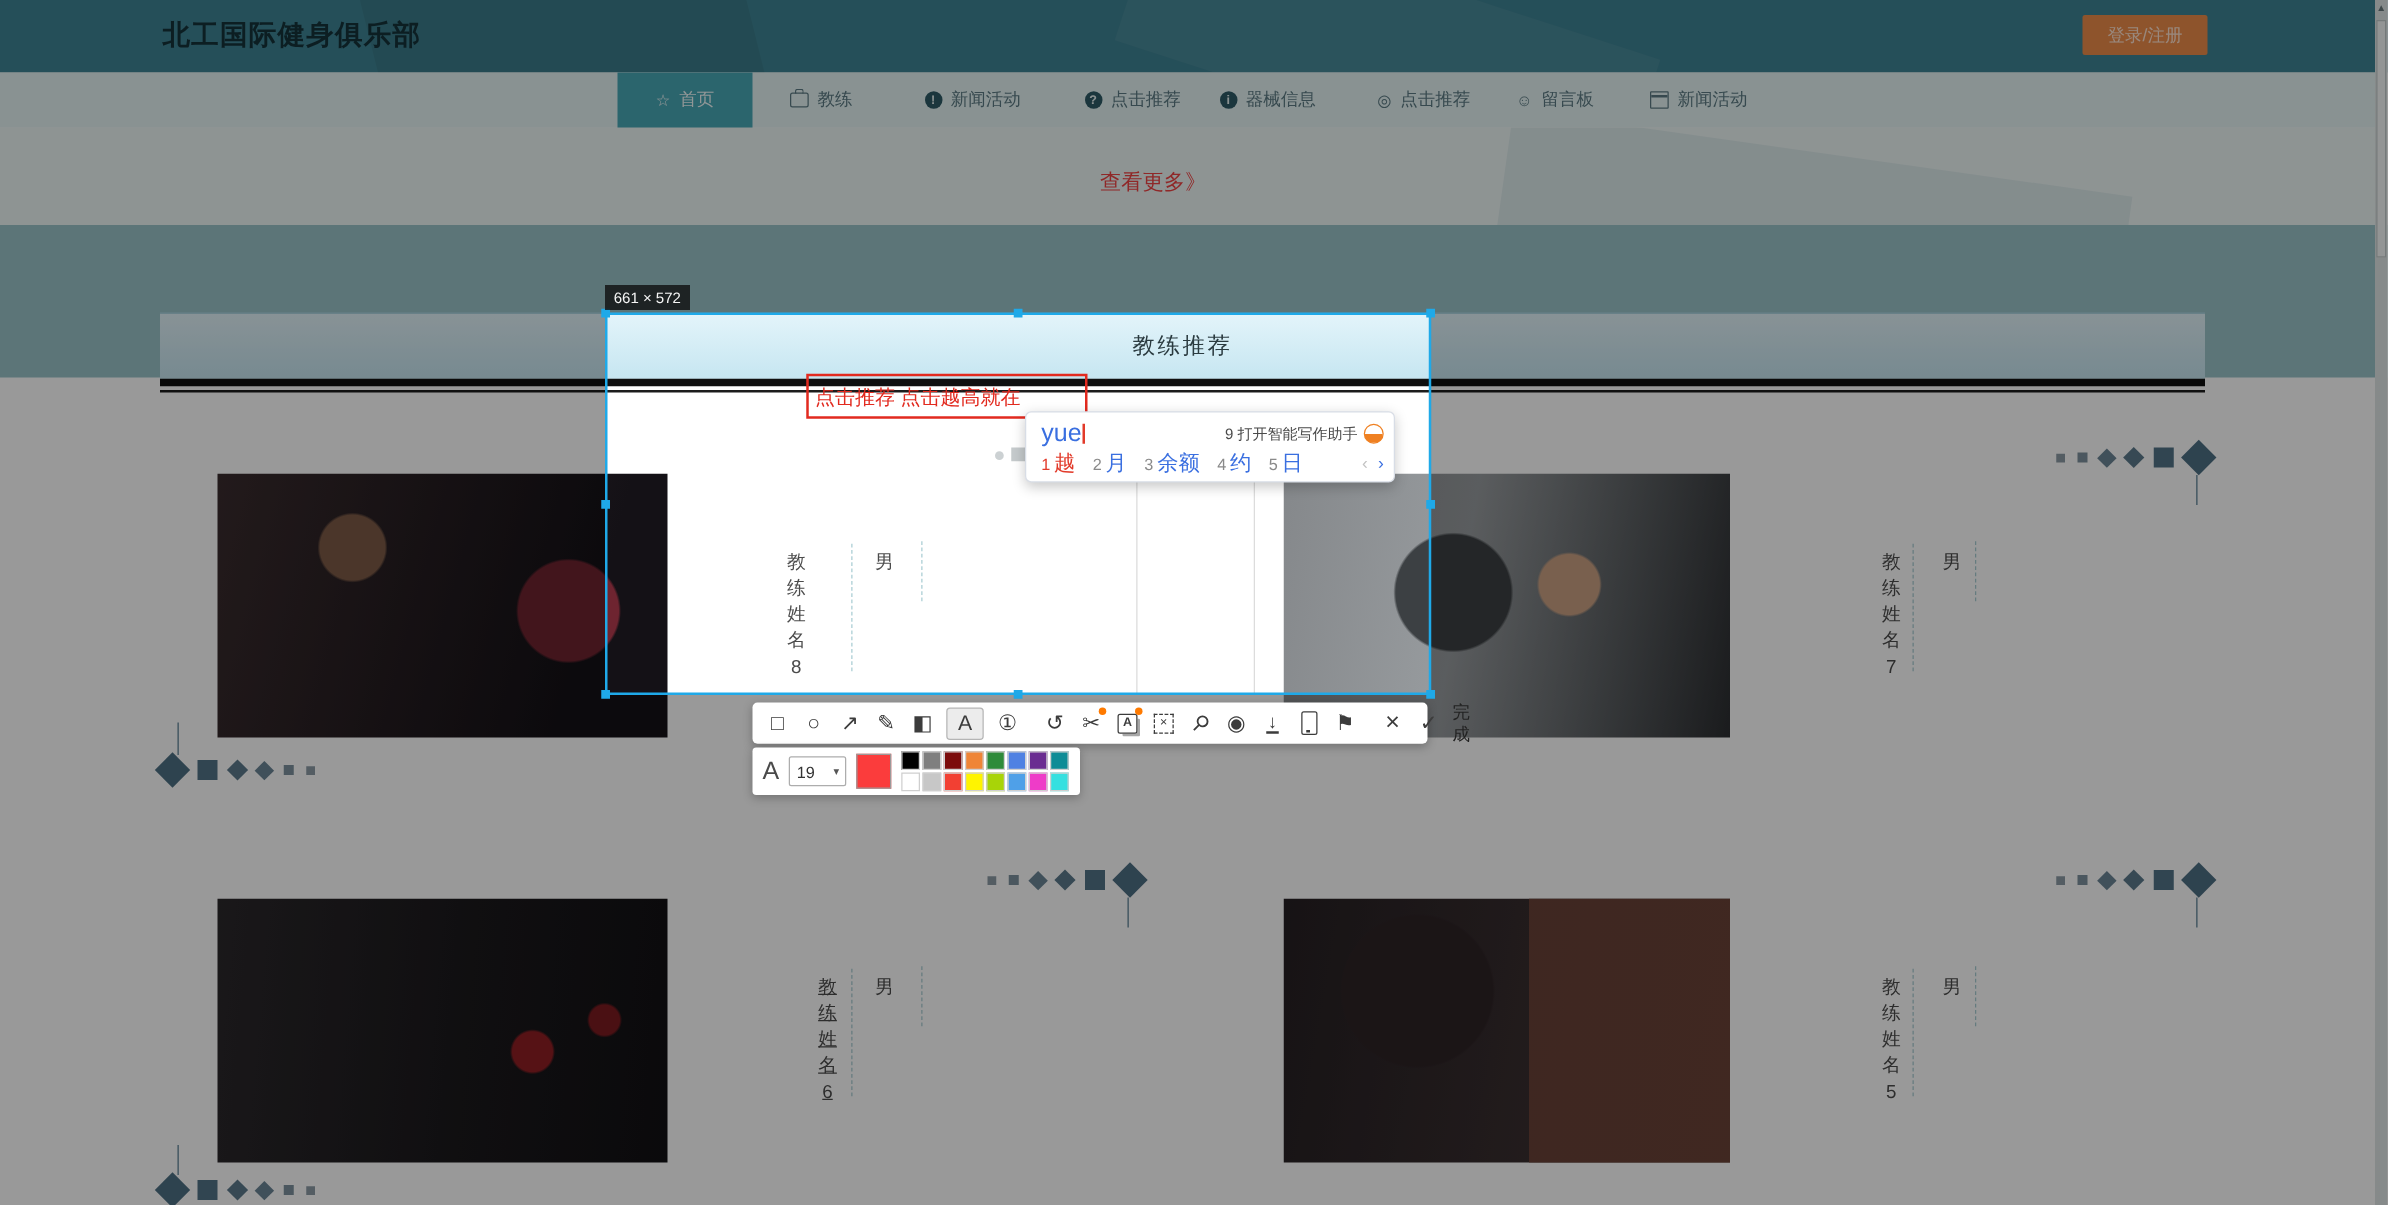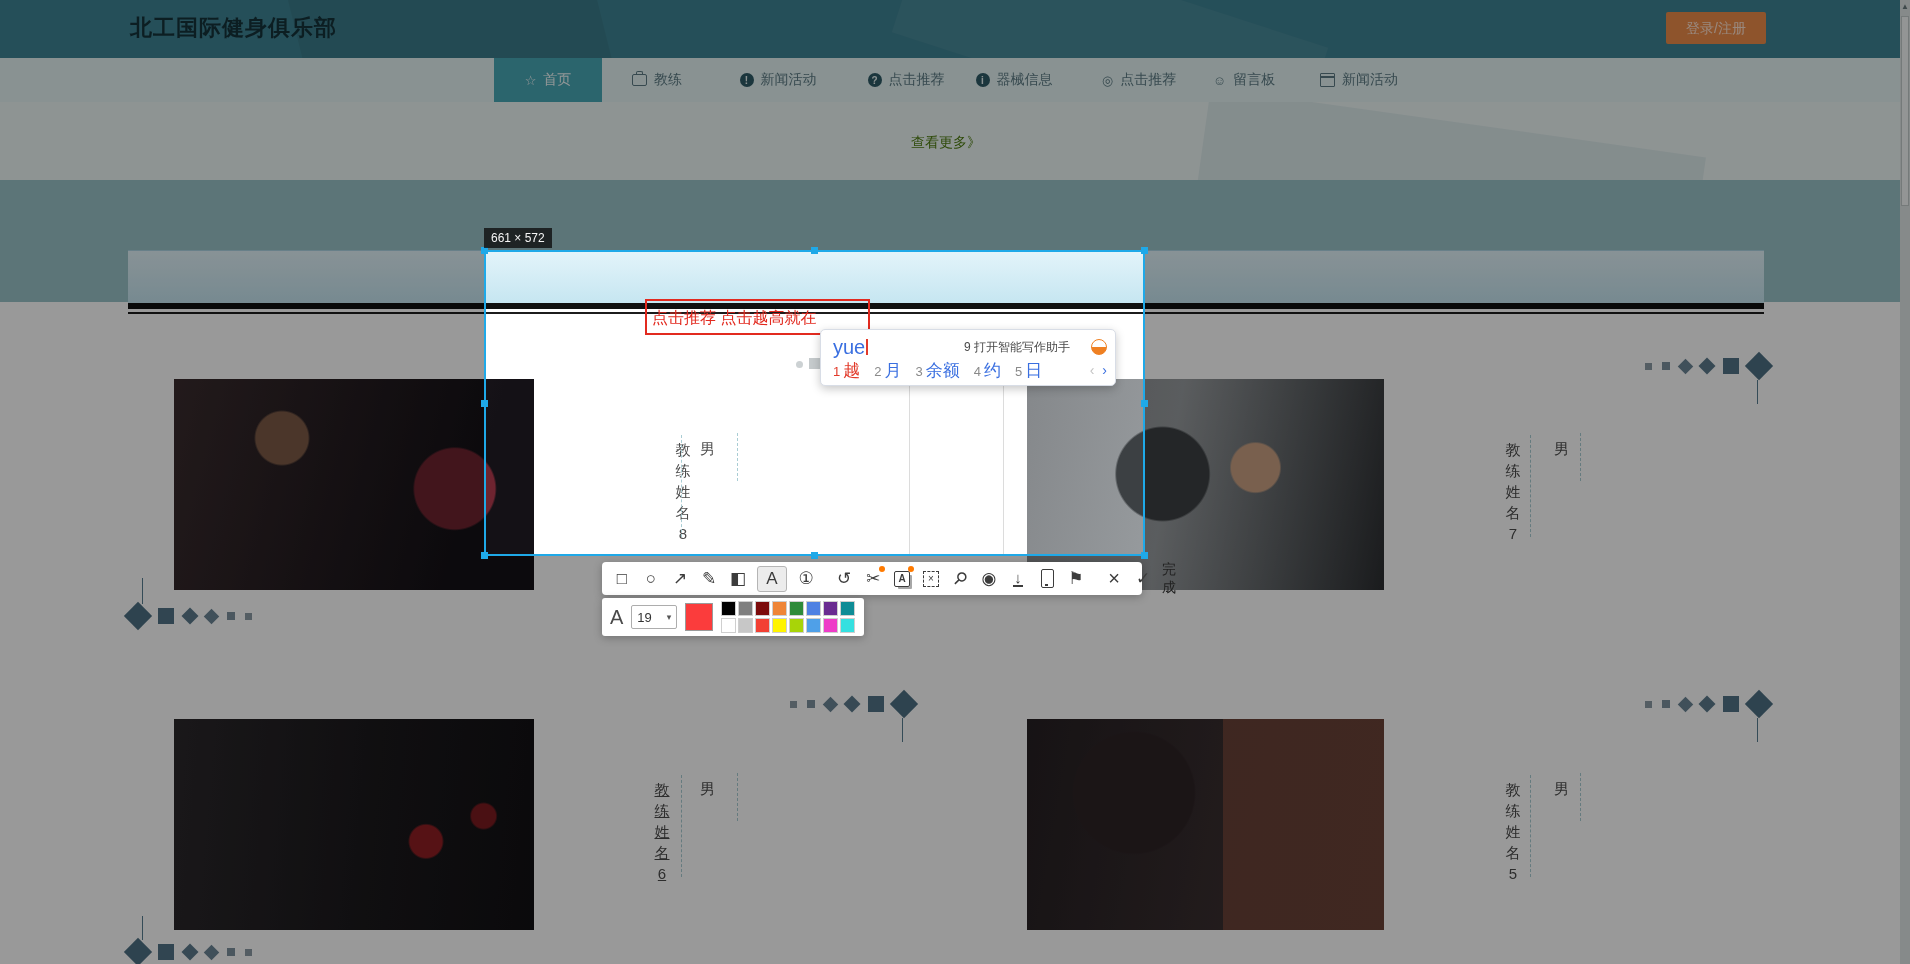--- a/index.html
+++ b/index.html
@@ -26,21 +26,21 @@
       align-items:center;justify-content:center;font-size:10px;font-weight:bold;flex:0 0 auto;}
   .ic-case{position:relative;width:13px;height:10px;border:1.5px solid currentColor;border-radius:2px;display:inline-block;}
   .ic-case::before{content:"";position:absolute;left:3px;top:-4px;width:5px;height:3px;
                    border:1.5px solid currentColor;border-bottom:none;border-radius:2px 2px 0 0;}
   .ic-cal{position:relative;width:13px;height:12px;border:1.5px solid currentColor;border-radius:1px;display:inline-block;}
   .ic-cal::before{content:"";position:absolute;left:0;top:2px;width:100%;height:1.5px;background:currentColor;}
 
   .heroband{left:0;top:102px;width:1910px;height:78px;background:#edf7f6;overflow:hidden;}
   .hero-tri{left:1200px;top:20px;width:500px;height:120px;background:rgba(110,160,165,0.12);
             transform:rotate(8deg);}
-  .see-more{left:880px;top:134px;width:132px;text-align:center;font-size:14px;color:#4d7c0f;cursor:pointer;}
+  .see-more{left:880px;top:134px;width:132px;text-align:left;font-size:17px;color:#ef4444;cursor:pointer;}
 
   .midband{left:0;top:180px;width:1910px;height:122px;background:#9ac4c9;}
 
   .sec-bar{left:128px;top:250px;width:1636px;height:52px;
            background:linear-gradient(#e3f4fa,#c6e6f1);border-top:1px solid #aed6e5;border-bottom:1px solid #9cc8da;}
   .sec-title{left:128px;top:250px;width:1636px;height:52px;text-align:center;line-height:52px;
              font-size:18px;color:#2b3b40;letter-spacing:2px;}
   .dline1{left:128px;top:303px;width:1636px;height:6px;background:#101010;}
   .dline2{left:128px;top:312px;width:1636px;height:2px;background:#1c1c1c;}
 
@@ -81,21 +81,21 @@
 
   .anno-rect{left:645px;top:299px;width:225px;height:36px;border:2px solid #e22a1f;z-index:20;box-sizing:border-box;}
   .anno-text{left:652px;top:308px;font-size:16px;color:#e22a1f;z-index:21;white-space:nowrap;}
 
   
   .ime{left:820px;top:329px;width:294px;height:55px;background:#fff;border:1px solid #d8dde6;
        border-radius:5px;box-shadow:0 3px 10px rgba(0,0,0,0.22);z-index:22;}
   .ime-row1{position:absolute;left:12px;top:6px;right:8px;height:22px;display:flex;align-items:center;}
   .ime-comp{font-size:20px;color:#3a6fe0;}
   .ime-caret{width:2px;height:16px;background:#e23a2a;margin-left:1px;}
-  .ime-assist{margin-left:auto;font-size:12px;color:#4a4a4a;display:flex;align-items:center;gap:21px;}
+  .ime-assist{margin-left:auto;font-size:12px;color:#4a4a4a;display:flex;align-items:center;gap:5px;}
   .assist-ic{width:16px;height:16px;border-radius:50%;border:1.5px solid #ef8022;
              background:linear-gradient(rgba(0,0,0,0) 52%,#ef8022 52%);box-sizing:border-box;}
   .ime-row2{position:absolute;left:12px;top:28px;right:8px;height:24px;display:flex;align-items:center;gap:14px;}
   .cand{display:flex;align-items:baseline;gap:3px;cursor:pointer;}
   .cand .n{font-size:13px;color:#8a8a8a;}
   .cand .t{font-size:17px;color:#3a6fe0;}
   .cand.first .n,.cand.first .t{color:#e23a2a;}
   .ime-arrows{margin-left:auto;display:flex;gap:8px;font-size:14px;}
   .arr-l{color:#c3c3c3;} .arr-r{color:#3a6fe0;}
 
@@ -181,30 +181,31 @@
   </div>
   <div class="a nav-item" style="left:1298px;width:122px;">
     <span class="ic-cal"></span>
     <span>新闻活动</span>
   </div>
 
   <div class="a see-more">查看更多》</div>
 
   <div class="a midband"></div>
   <div class="a sec-bar"></div>
+  <div class="a sec-title">教练推荐</div>
   <div class="a dline1"></div>
   <div class="a dline2"></div>
 
   <div class="a vsep" style="left:909px;top:384px;height:172px;"></div>
   <div class="a vsep" style="left:1003px;top:384px;height:172px;"></div>
   <div class="a car-dot"></div>
   <div class="a car-sq"></div>
 
   <div class="a cimg img-a" style="left:174px;top:379px;"></div>
-  <div class="a vname" style="left:674px;top:439px;">教练姓名8</div>
+  <div class="a vname" style="left:628px;top:439px;">教练姓名8</div>
   <div class="a vdash" style="left:681px;top:435px;height:102px;"></div>
   <div class="a gender" style="left:700px;top:440px;">男</div>
   <div class="a vdash" style="left:737px;top:433px;height:48px;"></div>
 
   <div class="a cimg img-b" style="left:1027px;top:379px;width:357px;"></div>
   <div class="a vname" style="left:1504px;top:439px;">教练姓名7</div>
   <div class="a vdash" style="left:1530px;top:435px;height:102px;"></div>
   <div class="a gender" style="left:1554px;top:440px;">男</div>
   <div class="a vdash" style="left:1580px;top:433px;height:48px;"></div>
 

